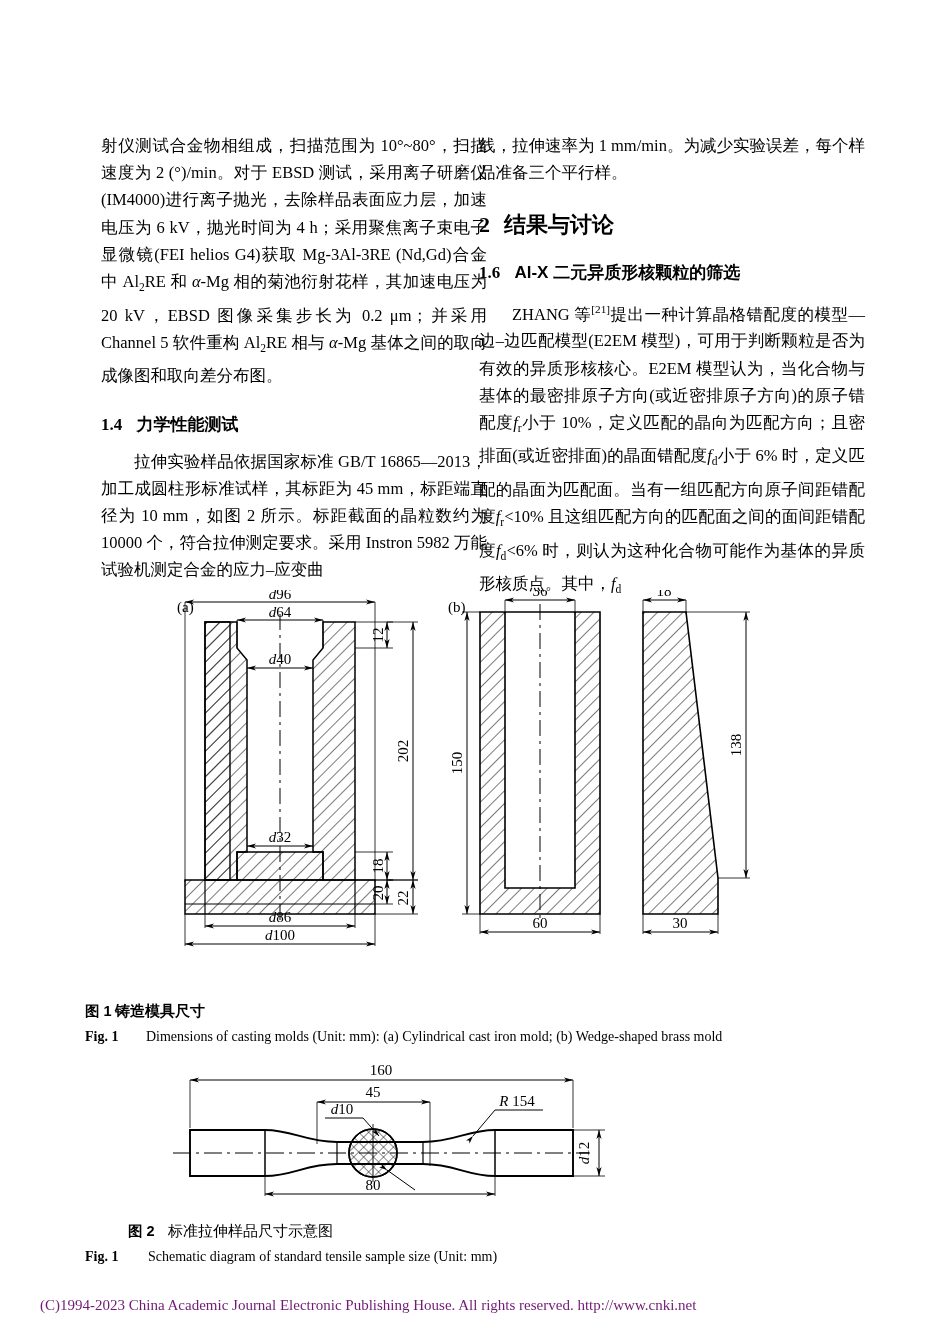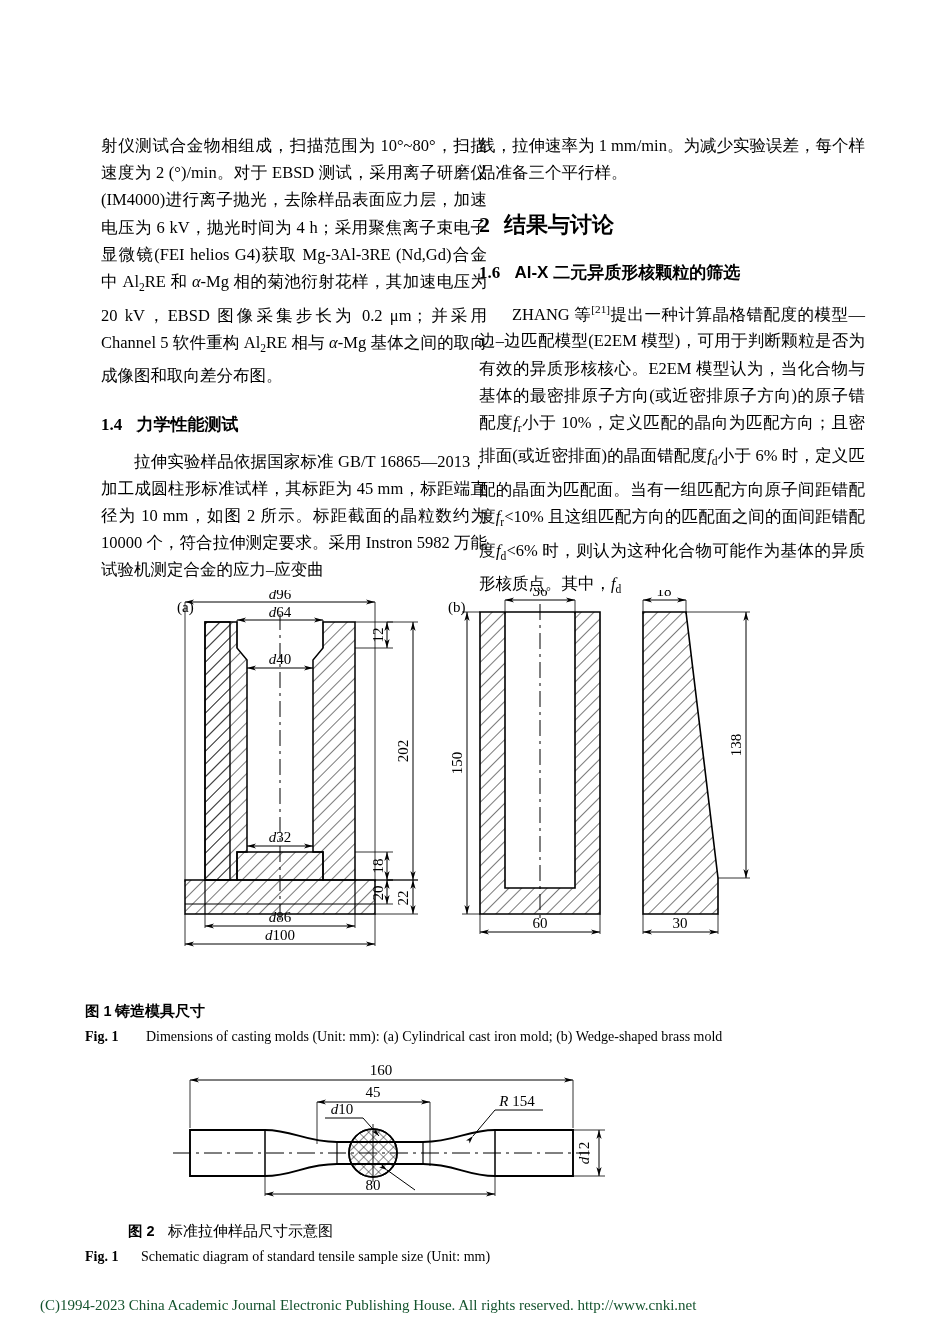--- a/index.html
+++ b/index.html
@@ -59,21 +59,21 @@
   .figwrap{position:absolute;}
   .cap{position:absolute;left:85px;font-size:14px;}
   .cap .cn{font-family:"Liberation Sans",sans-serif;font-weight:bold;font-size:14.5px;}
   .cap .cn-t{font-size:15px;}
   .cap .en-l{font-weight:bold;font-size:14px;}
   .cap .en{font-size:14px;}
 
   
   .footer{
     position:absolute;left:40px;top:1297px;width:880px;
-    font-size:15px;color:#14532d;white-space:nowrap;
+    font-size:15px;color:#701a75;white-space:nowrap;
   }
   svg{display:block;}
   text{font-family:"Liberation Serif",serif;}
 </style>
 </head>
 <body>
 
 <div class="page">
 
 
@@ -319,18 +319,18 @@
       <text x="424" y="95" font-size="15" text-anchor="middle" transform="rotate(-90 424 95)"><tspan font-style="italic">d</tspan>12</text>
     </svg>
   </div>
 
   <div class="cap" style="top:1222px;padding-left:43px;">
     <span class="cn">图 2</span>
     <span class="cn-t" style="margin-left:10px;">标准拉伸样品尺寸示意图</span>
   </div>
   <div class="cap" style="top:1249px;">
     <span class="en-l">Fig. 1</span>
-    <span class="en" style="margin-left:19px;">Schematic diagram of standard tensile sample size (Unit: mm)</span>
+    <span class="en" style="margin-left:26px;">Schematic diagram of standard tensile sample size (Unit: mm)</span>
   </div>
 
   <div class="footer">(C)1994-2023 China Academic Journal Electronic Publishing House. All rights reserved.    http://www.cnki.net</div>
 
 </div>
 
 </body></html>

